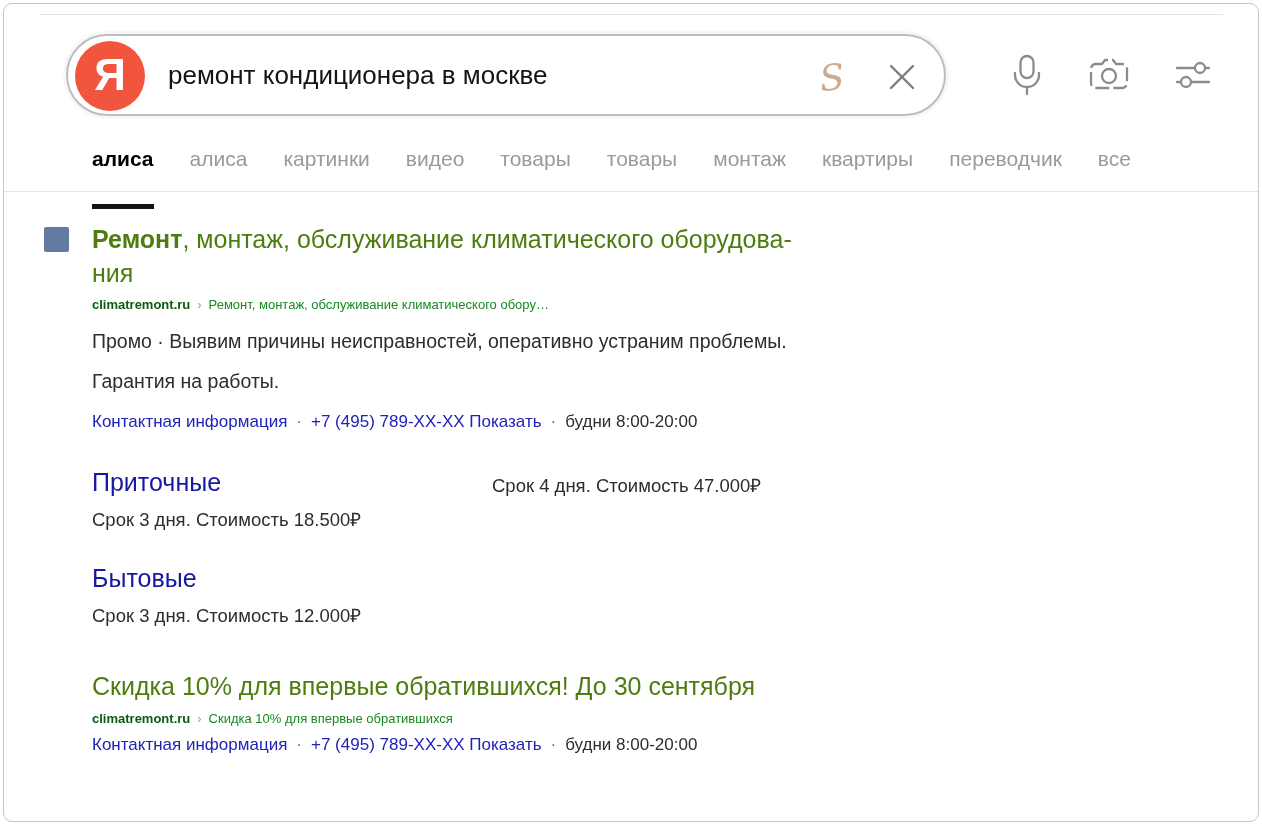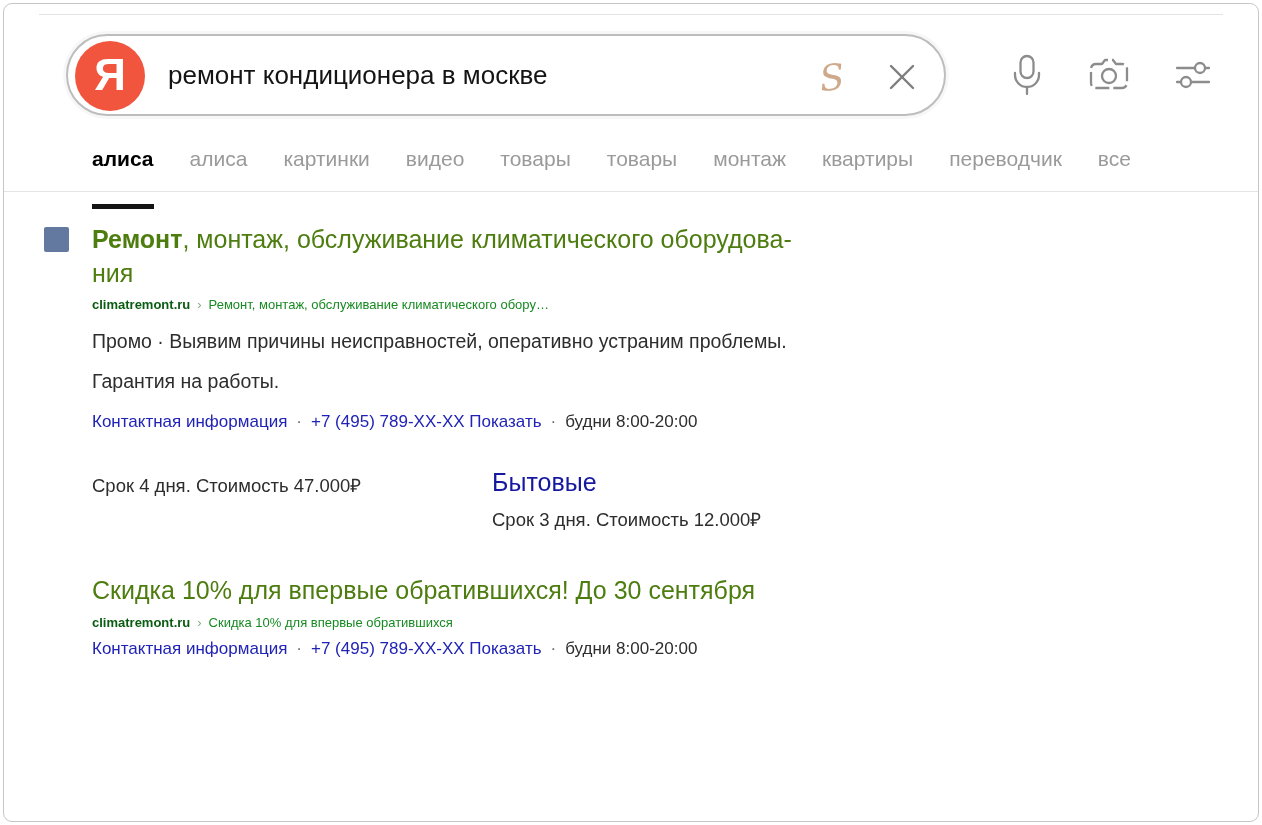--- a/index.html
+++ b/index.html
@@ -159,20 +159,24 @@
       </div>
       <div class="desc pre-line">Промо · Выявим причины неисправностей, оперативно устраним проблемы.
 Гарантия на работы.</div>
       <div class="contact-line">
         <span class="c-link">Контактная информация</span><span class="c-dot">·</span><span class="c-link">+7 (495) 789-XX-XX Показать</span><span class="c-dot">·</span><span>будни 8:00-20:00</span>
       </div>
     </div>
 
     <div class="sitelinks">
       <div>
+        <div class="sl-title">Приточные</div>
+        <div class="sl-desc">Срок 3 дня. Стоимость 18.500₽</div>
+      </div>
+      <div>
         <div class="sl-desc">Срок 4 дня. Стоимость 47.000₽</div>
       </div>
       <div>
         <div class="sl-title">Бытовые</div>
         <div class="sl-desc">Срок 3 дня. Стоимость 12.000₽</div>
       </div>
     </div>
 
     <div class="result result-2">
       <div class="r-title">Скидка 10% для впервые обратившихся! До 30 сентября</div>

